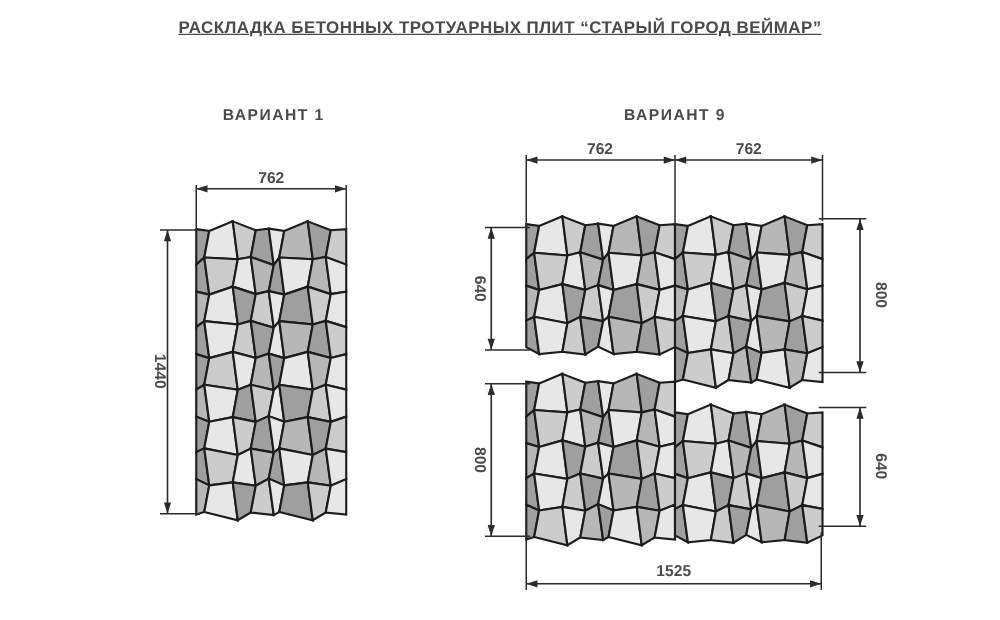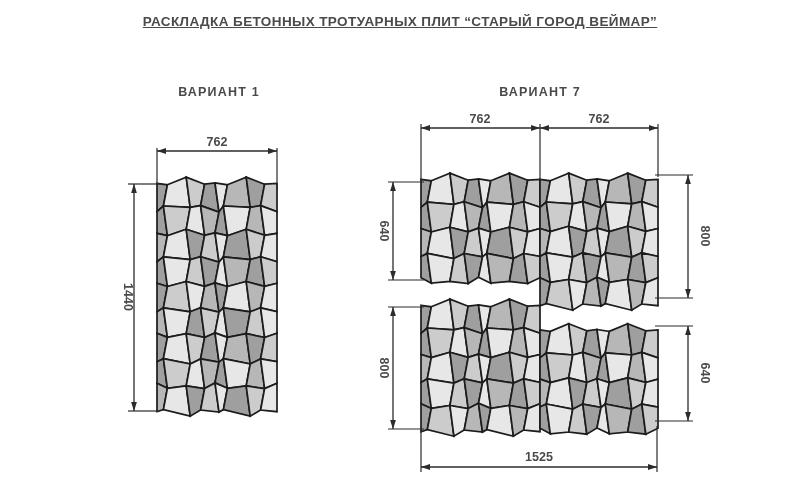--- a/index.html
+++ b/index.html
@@ -14,21 +14,21 @@
   .v2{left:540px;}
   svg{position:absolute;left:0;top:0;}
   svg text{font-family:"Liberation Sans",sans-serif;font-weight:bold;}
 </style>
 </head>
 <body>
 
 <div class="stage">
   <div class="title">РАСКЛАДКА БЕТОННЫХ ТРОТУАРНЫХ ПЛИТ “СТАРЫЙ ГОРОД ВЕЙМАР”</div>
   <div class="vlabel v1">ВАРИАНТ 1</div>
-  <div class="vlabel v2">ВАРИАНТ 7</div>
+  <div class="vlabel v2">ВАРИАНТ 9</div>
   <svg id="drawing" width="800" height="496" viewBox="0 0 800 496">
       <g>
         <polygon points="157.0,183.3 167.4,184.8 163.4,206.0 157.0,211.7" fill="#9f9f9f" stroke="#1c1c1c" stroke-width="1.7" stroke-linejoin="miter"></polygon>
         <polygon points="167.4,184.8 186.2,177.1 190.2,207.4 163.4,206.0" fill="#e7e7e7" stroke="#1c1c1c" stroke-width="1.7" stroke-linejoin="miter"></polygon>
         <polygon points="186.2,177.1 204.6,184.2 200.6,205.6 190.2,207.4" fill="#cccccc" stroke="#1c1c1c" stroke-width="1.7" stroke-linejoin="miter"></polygon>
         <polygon points="204.6,184.2 215.0,182.9 219.0,212.1 200.6,205.6" fill="#9f9f9f" stroke="#1c1c1c" stroke-width="1.7" stroke-linejoin="miter"></polygon>
         <polygon points="215.0,182.9 227.4,184.8 223.4,206.0 219.0,212.1" fill="#e7e7e7" stroke="#1c1c1c" stroke-width="1.7" stroke-linejoin="miter"></polygon>
         <polygon points="227.4,184.8 246.2,177.1 250.2,207.4 223.4,206.0" fill="#b7b7b7" stroke="#1c1c1c" stroke-width="1.7" stroke-linejoin="miter"></polygon>
         <polygon points="246.2,177.1 264.6,184.2 260.6,205.6 250.2,207.4" fill="#9f9f9f" stroke="#1c1c1c" stroke-width="1.7" stroke-linejoin="miter"></polygon>
         <polygon points="264.6,184.2 277.0,183.3 277.0,211.7 260.6,205.6" fill="#cccccc" stroke="#1c1c1c" stroke-width="1.7" stroke-linejoin="miter"></polygon>

